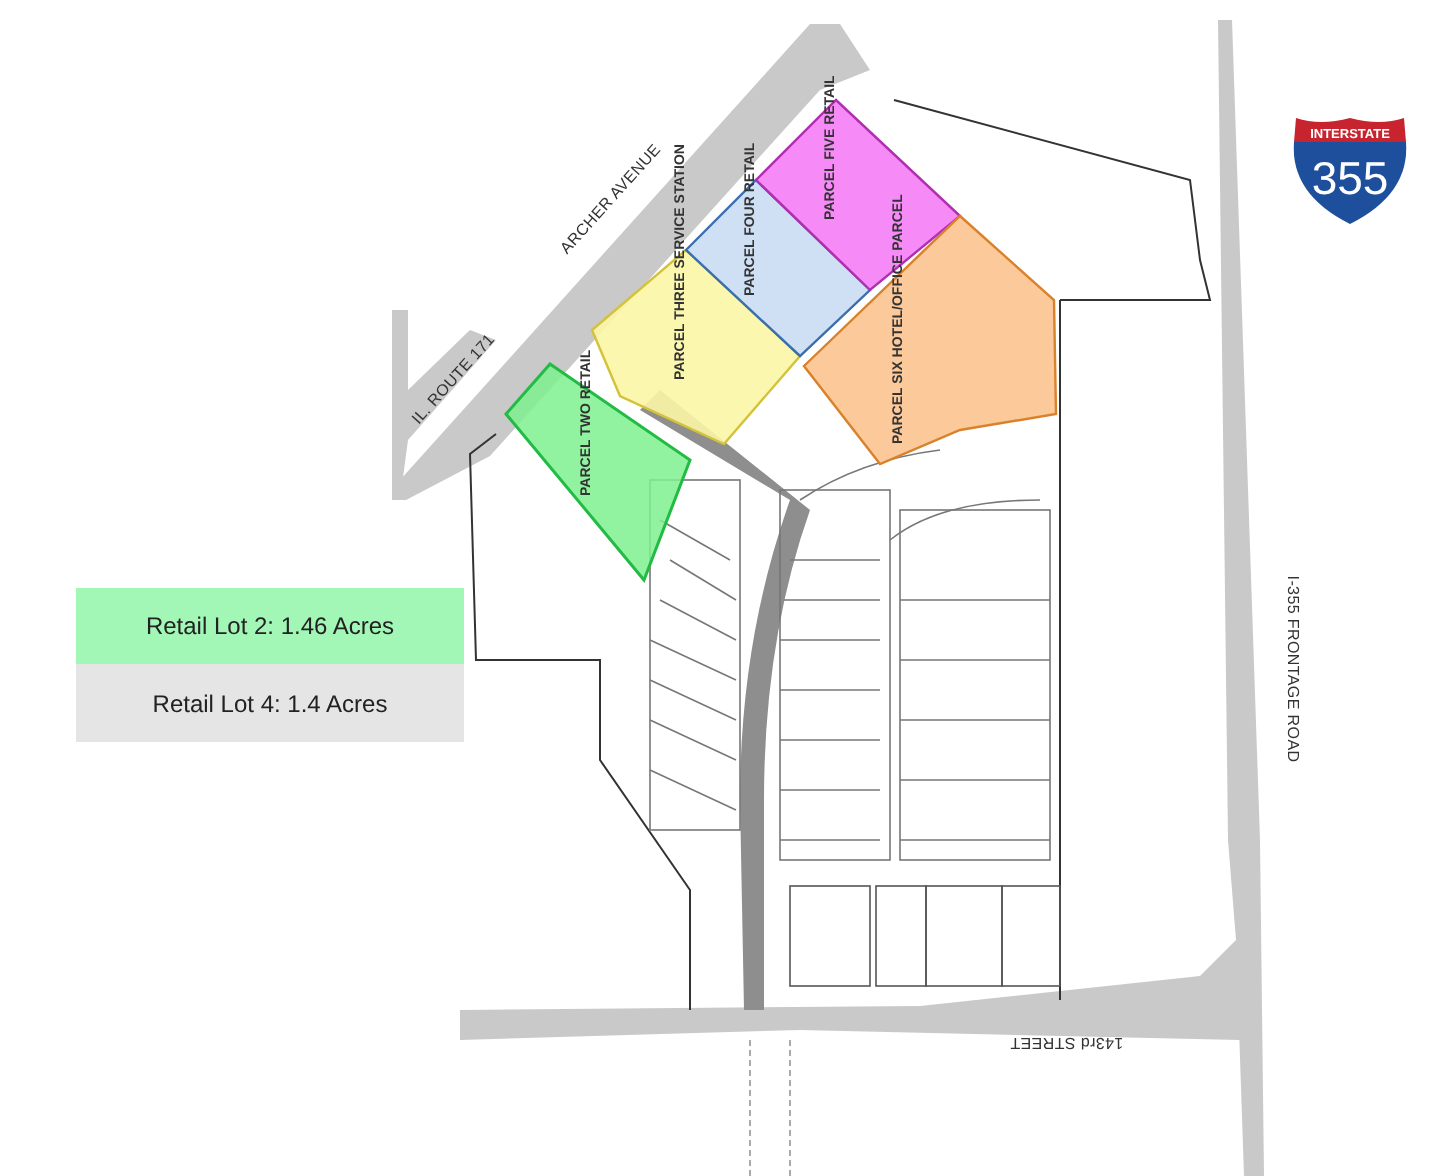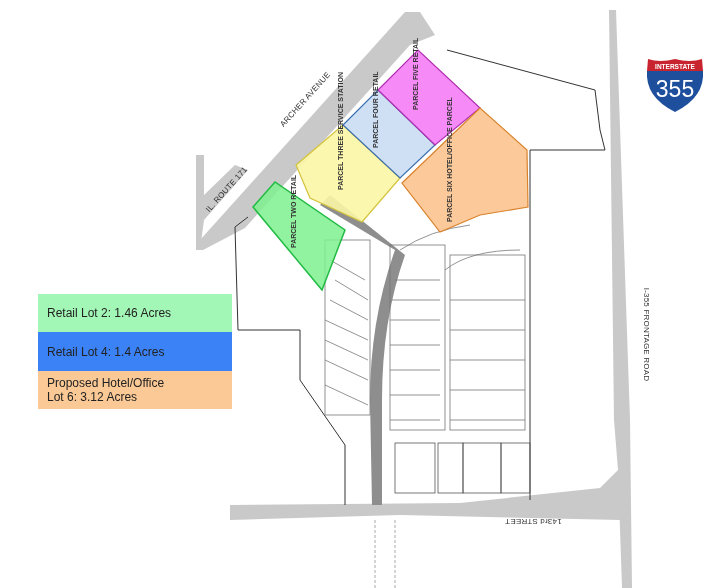--- a/index.html
+++ b/index.html
@@ -1,19 +1,19 @@
 <!DOCTYPE html>
 <html><head>
 <meta charset="utf-8">
 <style>
   html, body { margin:0; padding:0; background:#ffffff; }
   body { width:722px; height:588px; position:relative; overflow:hidden; font-family:"Liberation Sans", sans-serif; }
   #map { position:absolute; left:0; top:0; width:722px; height:588px; }
   .legend { position:absolute; left:38px; top:294px; width:194px; }
-  .legend-item { box-sizing:border-box; width:194px; display:flex; flex-direction:column; justify-content:center; padding:0 9px; font-size:12px; line-height:14px; color:#222; }
+  .legend-item { box-sizing:border-box; width:194px; display:flex; flex-direction:column; justify-content:center; padding:0 9px; font-size:12px; line-height:14px; color:#222;text-align:center; }
   .map-label { position:absolute; font-size:7px; color:#333; white-space:nowrap; transform-origin:left top; font-weight:bold; }
   .road-label { position:absolute; font-size:8px; color:#333; white-space:nowrap; transform-origin:center; letter-spacing:0.2px; }
   .shield { position:absolute; left:645px; top:57px; width:60px; height:56px; }
 </style>
 </head>
 <body>
 
 <svg id="map" viewBox="0 0 722 588" xmlns="http://www.w3.org/2000/svg">
 
   <polygon points="197,250 200,240 405,12 420,12 435,35 410,45 245,228 203,250" fill="#c9c9c9"></polygon>
@@ -68,26 +68,22 @@
 <div class="map-label" style="left:290px;top:248px;transform:rotate(-90deg);">PARCEL TWO RETAIL</div>
 <div class="map-label" style="left:337px;top:190px;transform:rotate(-90deg);">PARCEL THREE SERVICE STATION</div>
 <div class="map-label" style="left:372px;top:148px;transform:rotate(-90deg);">PARCEL FOUR RETAIL</div>
 <div class="map-label" style="left:412px;top:110px;transform:rotate(-90deg);">PARCEL FIVE RETAIL</div>
 <div class="map-label" style="left:446px;top:222px;transform:rotate(-90deg);">PARCEL SIX HOTEL/OFFICE PARCEL</div>
 
 <div class="legend" id="legend">
     <div class="legend-item" style="background: rgb(163, 247, 182); height: 38px;">
       <span>Retail Lot 2: 1.46 Acres</span>
     </div>
-    <div class="legend-item" style="background: #3b82f6; height: 39px;">
+    <div class="legend-item" style="background: #e5e5e5; height: 39px;">
       <span>Retail Lot 4: 1.4 Acres</span>
-    </div>
-    <div class="legend-item" style="background: rgb(251, 201, 149); height: 38px;">
-      <span>Proposed Hotel/Office</span>
-      <span>Lot 6: 3.12 Acres</span>
     </div>
   </div>
 
 <svg class="shield" viewBox="0 0 60 56" xmlns="http://www.w3.org/2000/svg">
   <path d="M3,2 Q15,6 30,2 Q45,6 57,2 L58,14 L2,14 Z" fill="#c8242f"></path>
   <path d="M2,14 L58,14 Q60,40 30,55 Q0,40 2,14 Z" fill="#1d4f9c"></path>
   <text x="30" y="12" font-size="6.5" fill="#fff" text-anchor="middle" font-family="Liberation Sans, sans-serif" font-weight="bold">INTERSTATE</text>
   <text x="30" y="40" font-size="23" fill="#fff" text-anchor="middle" font-family="Liberation Sans, sans-serif">355</text>
 </svg>
 

